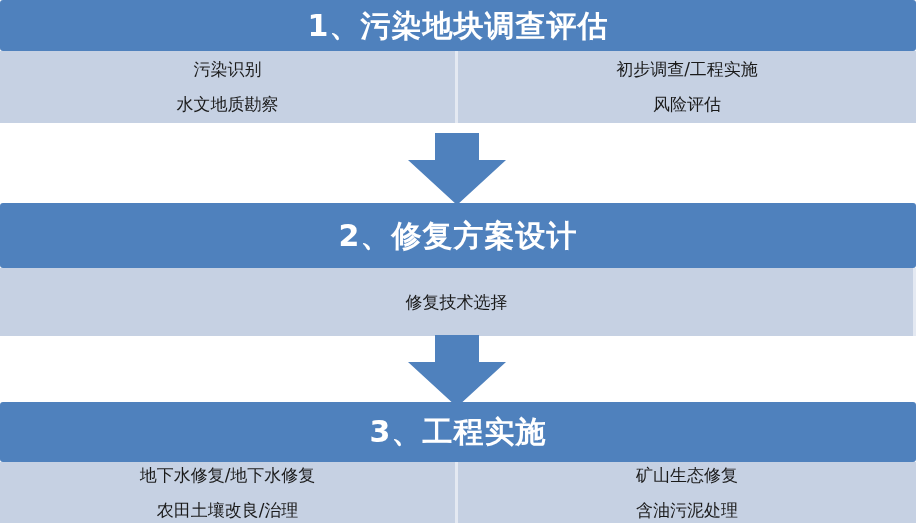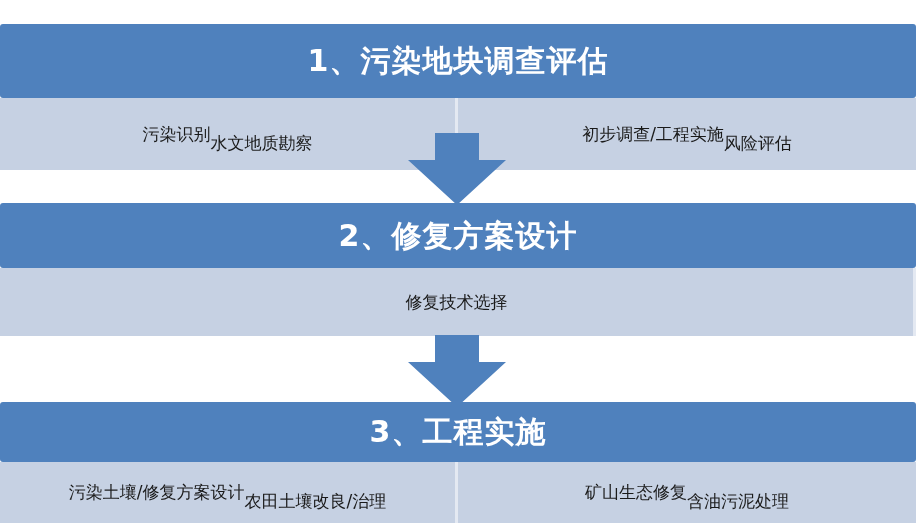--- a/index.html
+++ b/index.html
@@ -50,21 +50,21 @@
   .stage-body {
     position: relative;
     width: 916px;
     background: #C6D1E3;
     display: flex;
     box-sizing: border-box;
   }
   .stage-col {
     flex: 1 1 50%;
     display: flex;
-    flex-direction: row;
+    flex-direction: column;
     align-items: center;
     justify-content: center;
     box-sizing: border-box;
   }
   .stage-col.left {
     border-right: 3px solid #E4E9F2;
   }
   .item-line {
     font-size: 17px;
     color: #1a1a1a;
@@ -80,21 +80,21 @@
   .arrow {
     position: absolute;
     width: 98px;
     height: 72px;
     left: 408px;
   }
   .arrow svg { display: block; }
 
   
   #stage-1 { top: 0px; }
-  #stage-1 .stage-header { height: 74px; margin-top: 24px; }
+  #stage-1 .stage-header { height: 51px; }
   #stage-1 .stage-body   { height: 72px; }
 
   #arrow-1 { top: 133px; }
 
   #stage-2 { top: 203px; }
   #stage-2 .stage-header { height: 65px; text-align: center; }
   #stage-2 .stage-body   { height: 68px; }
 
   #arrow-2 { top: 335px; }
 
@@ -145,21 +145,21 @@
       <polygon points="27,0 71,0 71,27 98,27 49,72 0,27 27,27" fill="#4F81BD"></polygon>
     </svg>
   </div>
 
   <div class="stage" id="stage-3">
     <div class="stage-header">
       <span class="stage-title">3、工程实施</span>
     </div>
     <div class="stage-body">
       <div class="stage-col left">
-        <span class="item-line">污染土壤/修复方案设计</span>
+        <span class="item-line">地下水修复/地下水修复</span>
         <span class="item-line">农田土壤改良/治理</span>
       </div>
       <div class="stage-col right">
         <span class="item-line">矿山生态修复</span>
         <span class="item-line">含油污泥处理</span>
       </div>
     </div>
   </div>
 
 </div>

